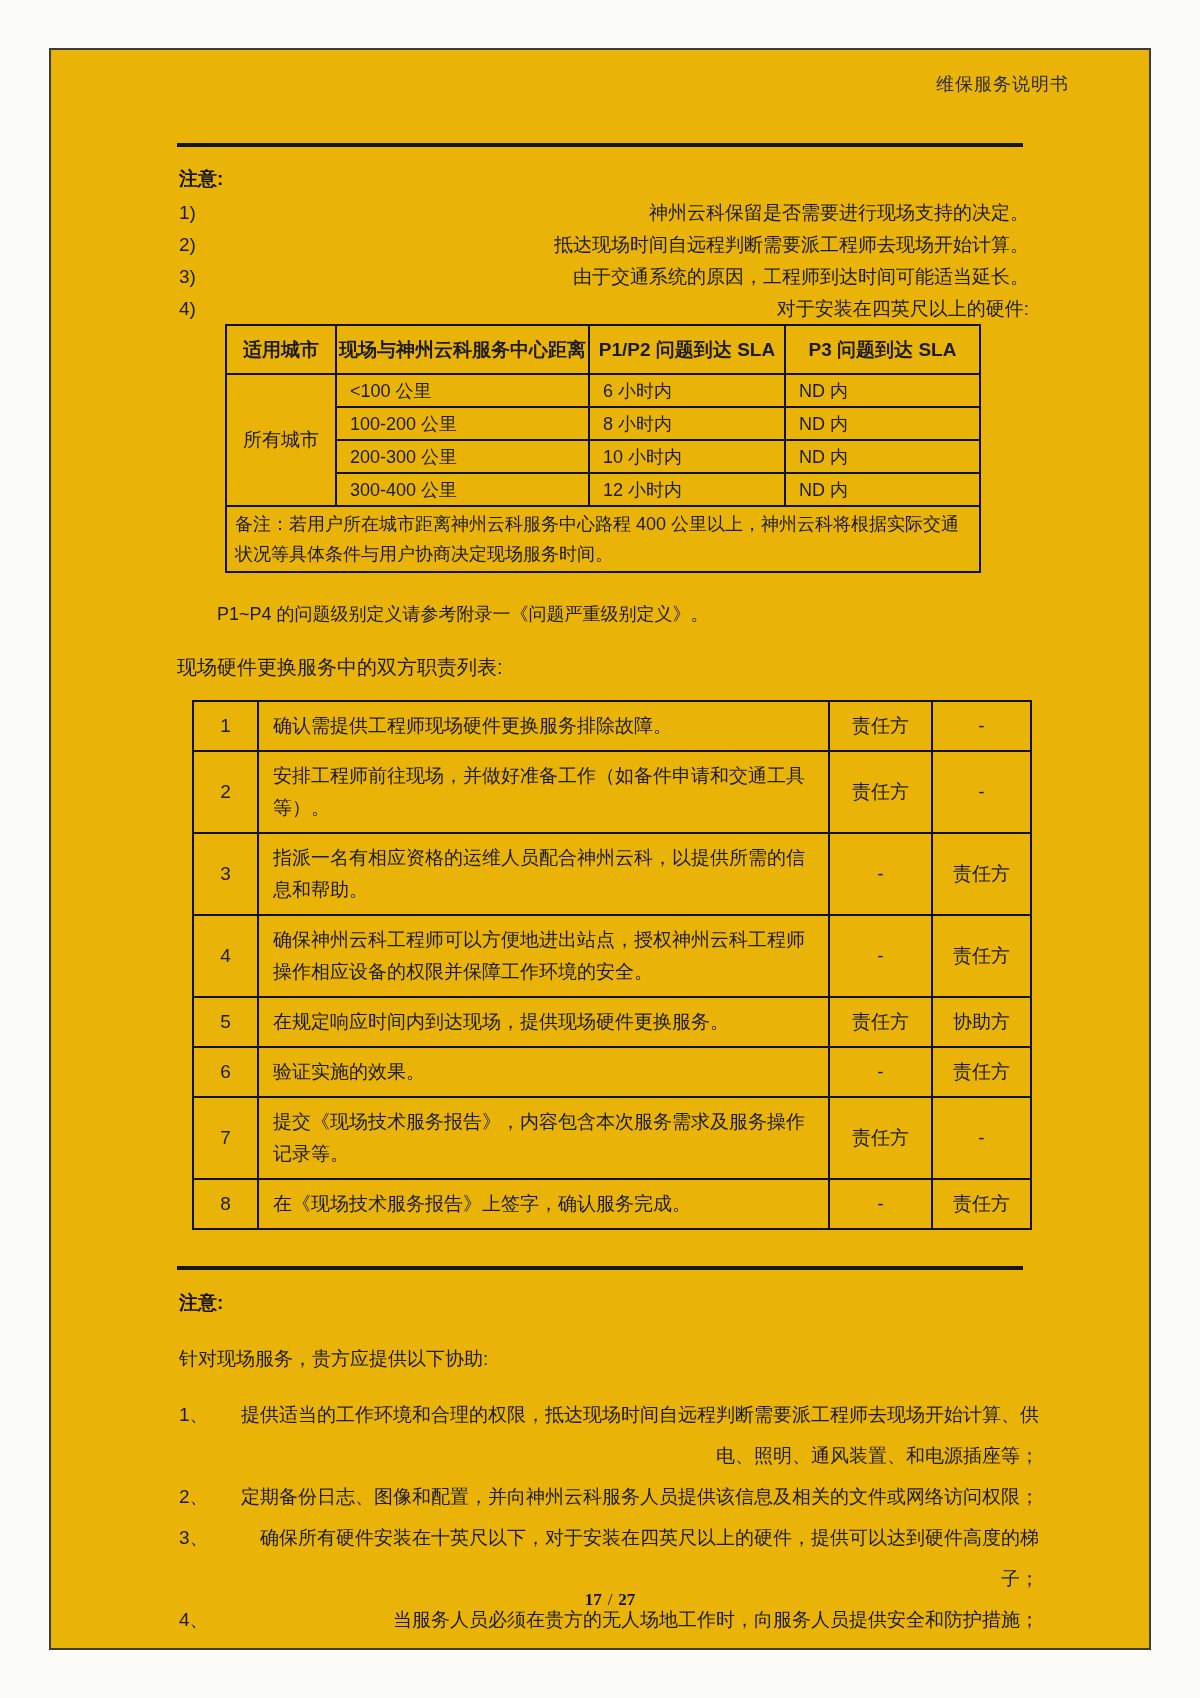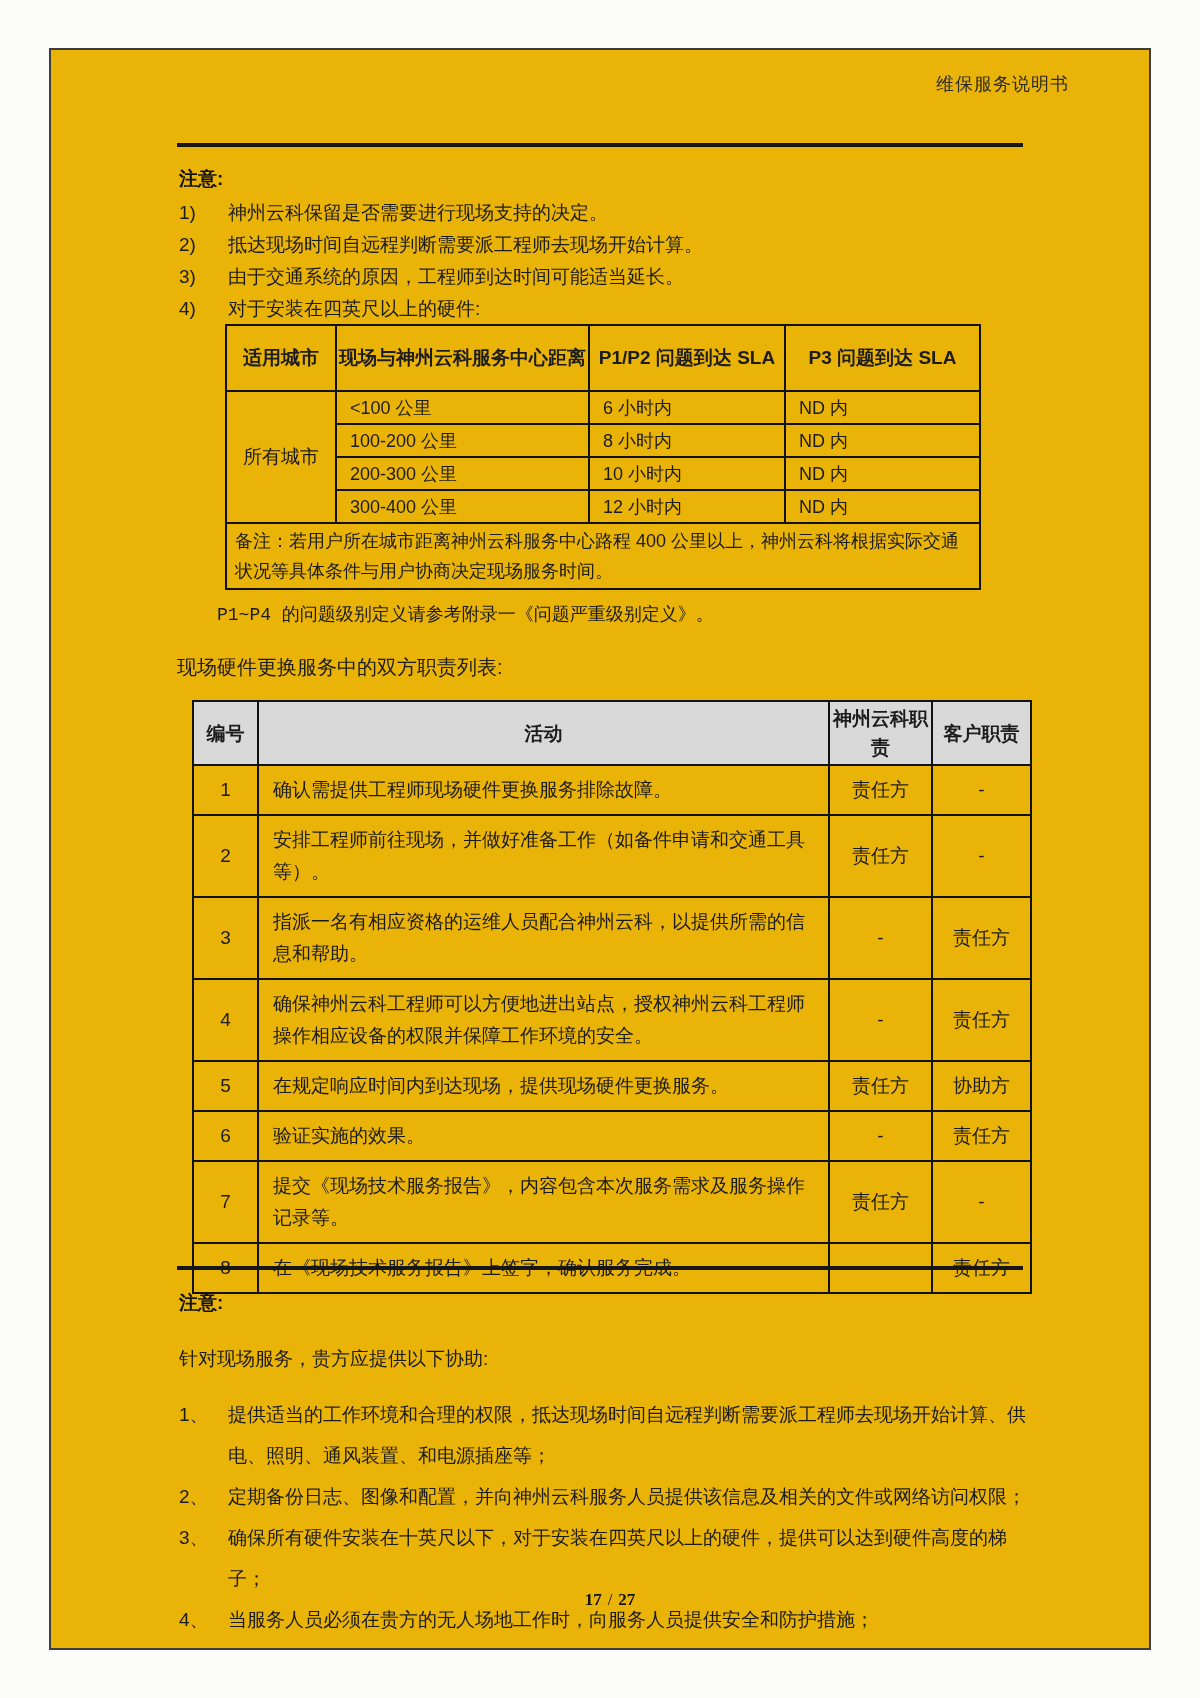--- a/index.html
+++ b/index.html
@@ -33,43 +33,43 @@
   .rule-top { top: 93px; }
   .rule-bottom { top: 1216px; }
 
   .notice-label { font-size: 19px; font-weight: bold; color: #111; }
   .n1-label { left: 128px; top: 116px; }
 
   .list { left: 128px; }
   .n1-list { top: 147px; width: 850px; }
   .li { display: flex; font-size: 19px; line-height: 32px; }
   .li .num { width: 49px; flex: 0 0 49px; }
-  .li .txt { flex: 1; }
+  .li .txt { flex: 1; text-align: right; }
 
   
   table { border-collapse: collapse; table-layout: fixed; }
   .t1 {
     left: 174px; top: 274px; position: absolute;
     width: 754px;
     font-size: 18px;
   }
   .t1 th, .t1 td { border: 2px solid #111; vertical-align: middle; }
   .t1 th {
     font-weight: bold; font-size: 19px;
     text-align: center; line-height: 30px;
-    height: 66px;
+    height: 49px;
   }
   .t1 td { height: 33px; padding: 0 13px; text-align: left; }
   .t1 td.center { text-align: center; padding: 0; font-size: 19px; }
   .t1 .remark-cell {
     height: 64px; line-height: 30px; padding: 2px 8px;
     font-size: 18px;
   }
 
-  .p-note { left: 166px; top: 552px; font-size: 18px; font-family: Liberation Mono, monospace; }
+  .p-note { left: 166px; top: 552px; font-size: 18px; }
 
   .section-title { left: 126px; top: 604px; font-size: 20px; }
 
   
   .t2 {
     left: 141px; top: 650px; position: absolute;
     width: 838px;
     font-size: 19px;
   }
   .t2 th, .t2 td { border: 2.5px solid #111; vertical-align: middle; }
@@ -173,26 +173,20 @@
   <div class="abs section-title">现场硬件更换服务中的双方职责列表:</div>
 
   <table class="t2">
     <colgroup>
         <col style="width:65px">
         <col style="width:571px">
         <col style="width:103px">
         <col style="width:99px">
       </colgroup>
     <tbody>
-        <tr>
-      <th>编号</th>
-      <th>活动</th>
-      <th>神州云科职责</th>
-      <th>客户职责</th>
-    </tr>
     <tr>
       <td class="no">1</td>
       <td class="act">确认需提供工程师现场硬件更换服务排除故障。</td>
       <td class="resp">责任方</td>
       <td class="resp">-</td>
     </tr>
     <tr class="tall">
       <td class="no">2</td>
       <td class="act">安排工程师前往现场，并做好准备工作（如备件申请和交通工具等）。</td>
       <td class="resp">责任方</td>

